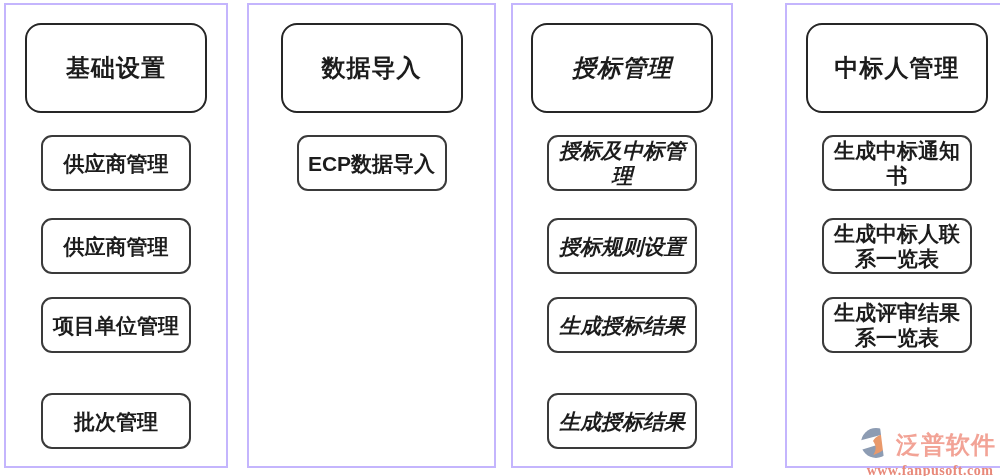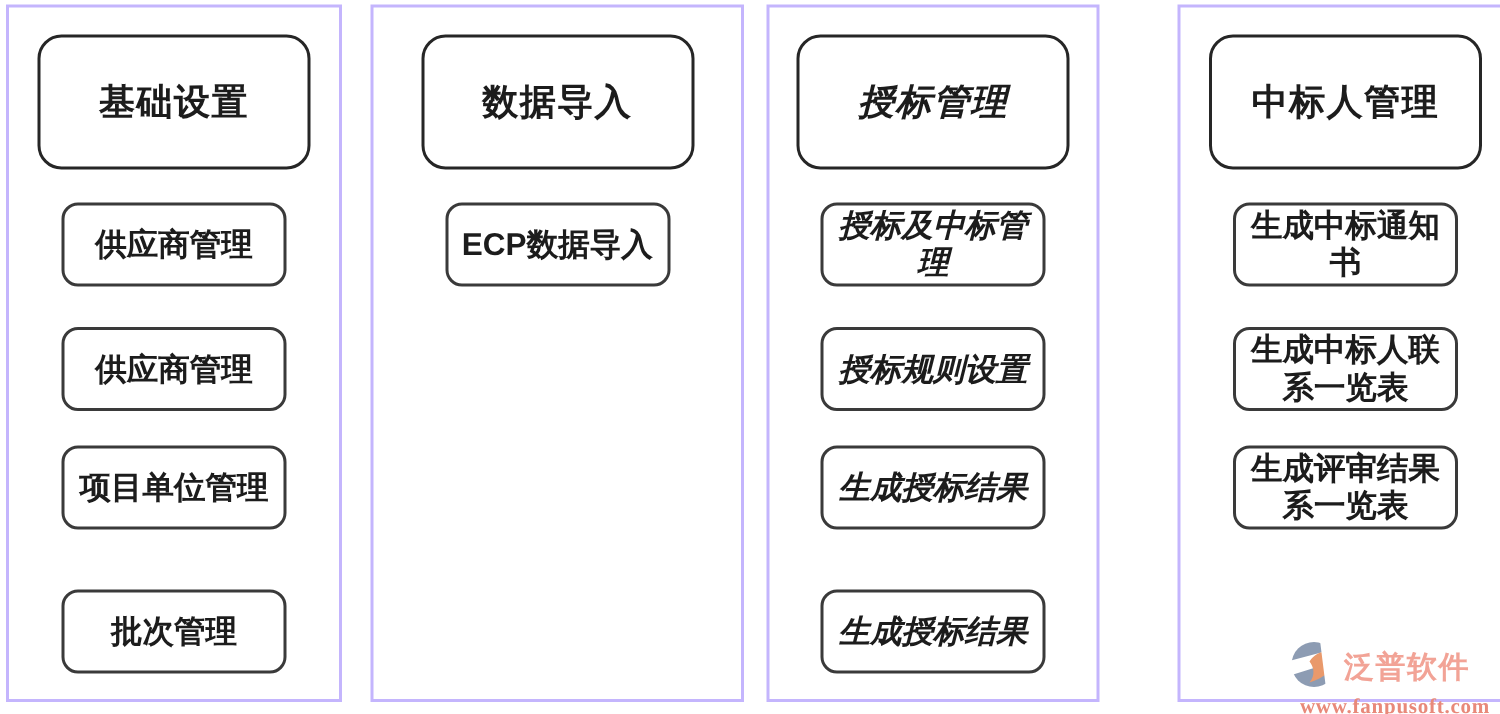--- a/index.html
+++ b/index.html
@@ -78,21 +78,21 @@
     width: 140px;
     z-index: 5;
     line-height: 1;
   }
   .wm-row {
     display: flex;
     align-items: center;
     gap: 2px;
   }
   .wm-brand {
-    font-size: 20px;
+    font-size: 24px;
     font-weight: 700;
     color: #f2a396;
     letter-spacing: 1px;
     white-space: nowrap;
   }
   .wm-url {
     margin-top: 2px;
     font-family: "Liberation Serif", serif;
     font-size: 14px;
     font-weight: 700;

